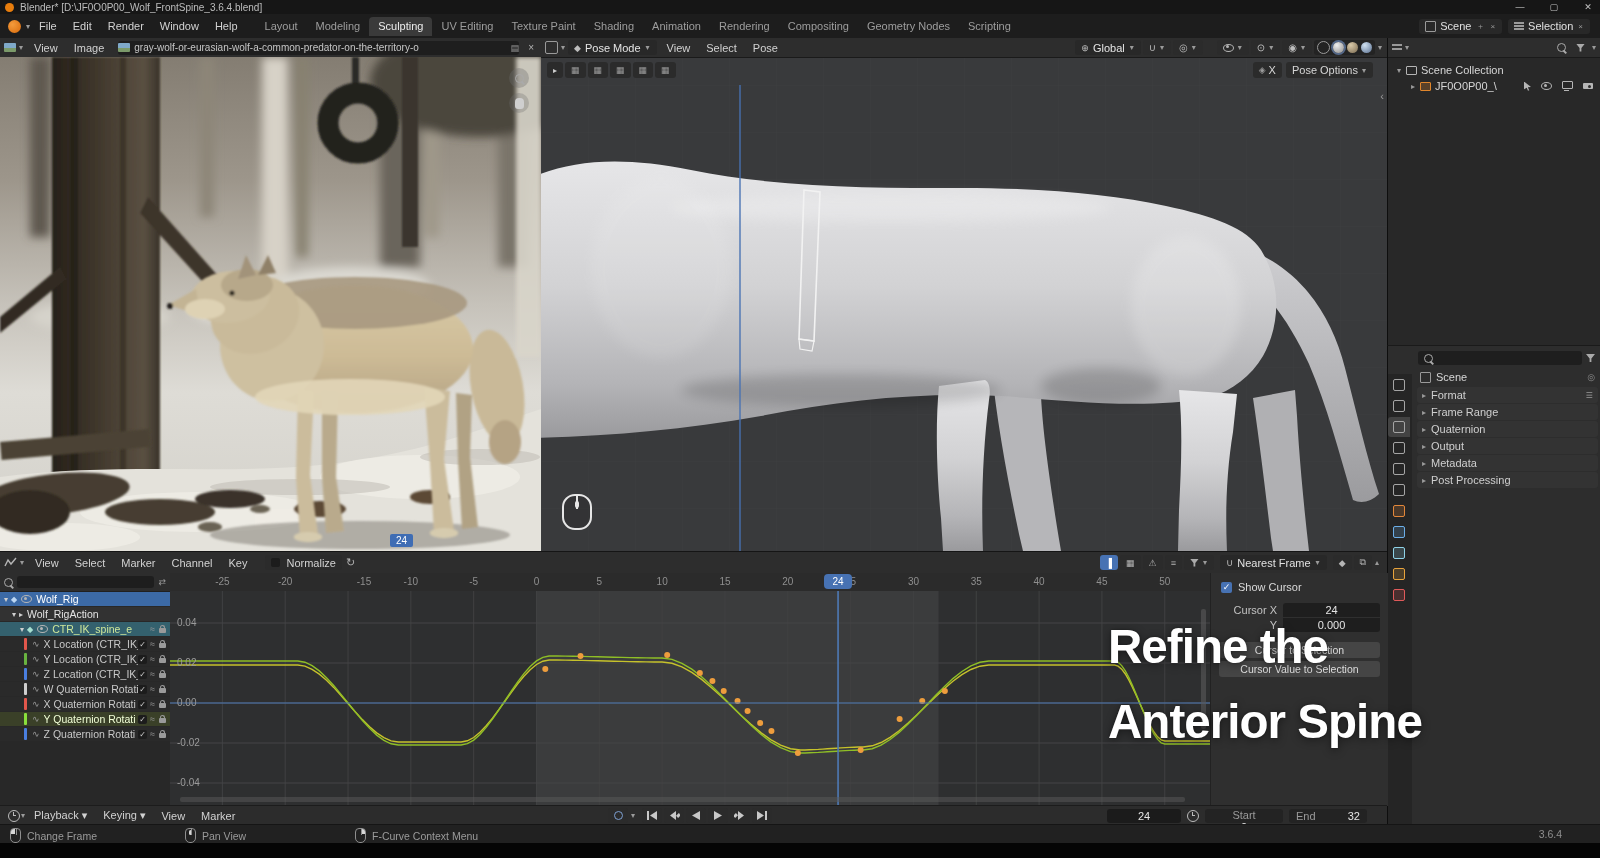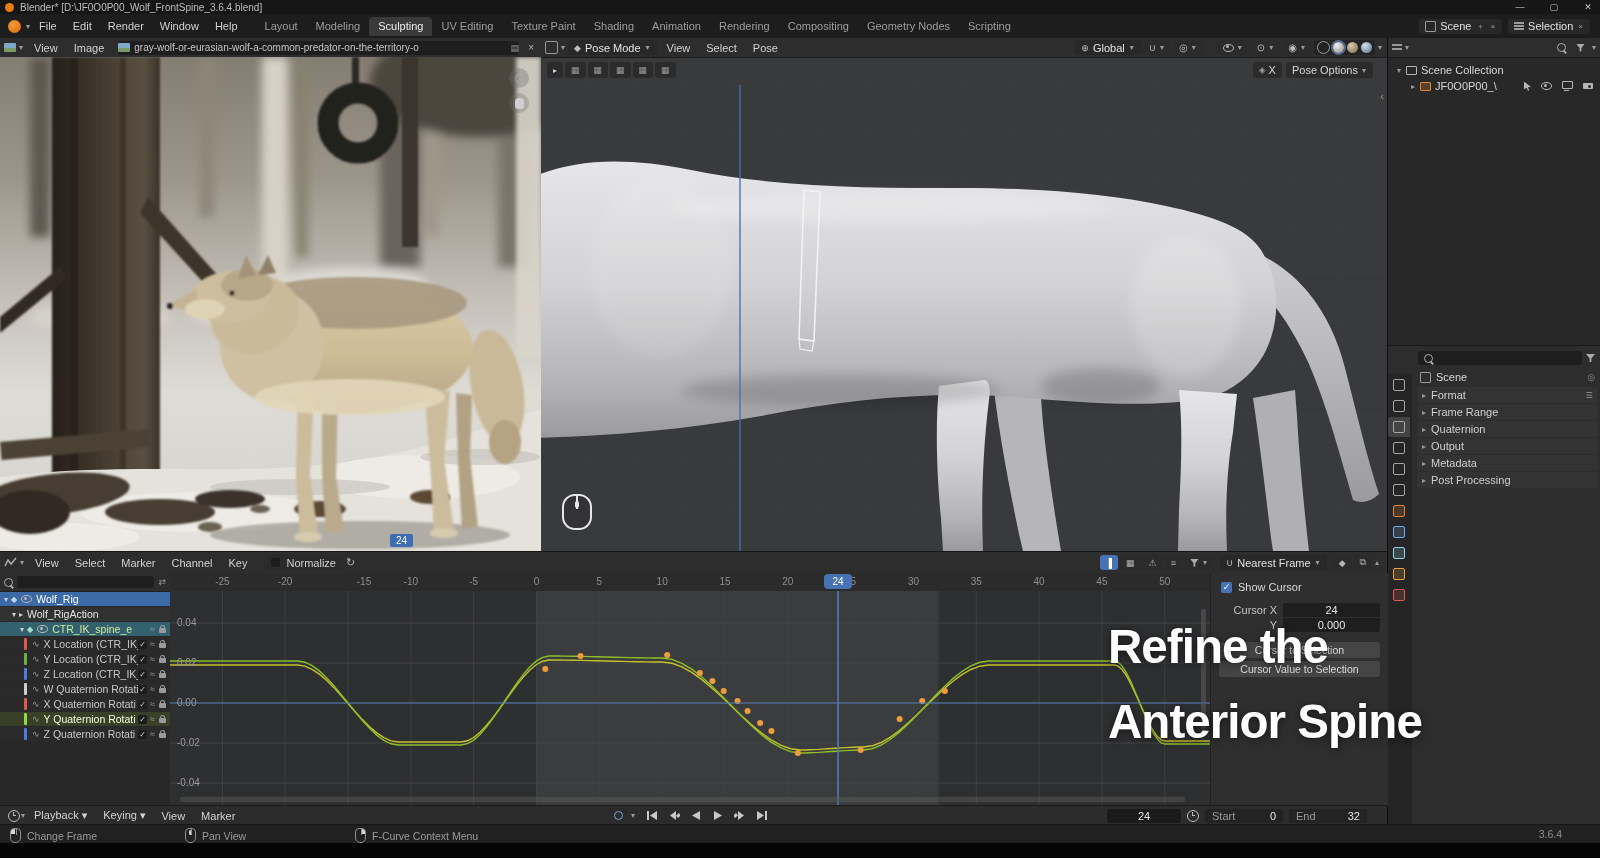--- a/index.html
+++ b/index.html
@@ -761,21 +761,21 @@
             <rect x="9" y="0" width="2" height="9" fill="#c8c8c8"></rect>
           </svg>
       </div>
     </div>
 
     <div class="abs row" style="right:20px;top:2.5px;gap:6px;">
       <div class="field" style="width:74px;justify-content:center;background:#1b1b1b;">
         <span>24</span>
       </div>
       <span class="i-clock"></span>
-      <div class="field" style="width:64px;background:#232323;padding:0 7px;">
+      <div class="field" style="width:64px;background:#232323;padding:0 7px;flex-direction:column;">
         <span style="color:#9a9a9a;">Start</span>
         <span style="flex:1"></span>
         <span>0</span>
       </div>
       <div class="field" style="width:64px;background:#232323;padding:0 7px;">
         <span style="color:#9a9a9a;">End</span>
         <span style="flex:1"></span>
         <span>32</span>
       </div>
     </div>

